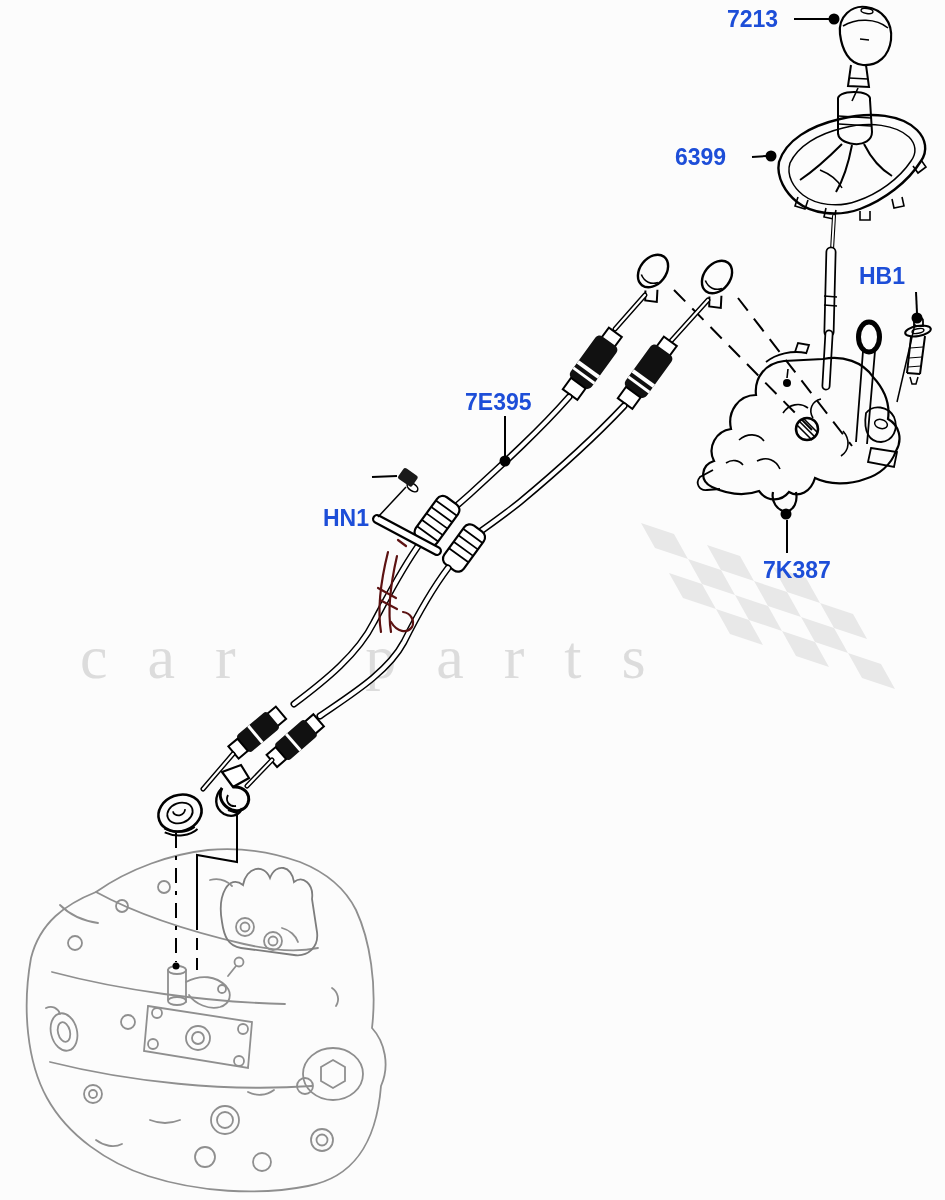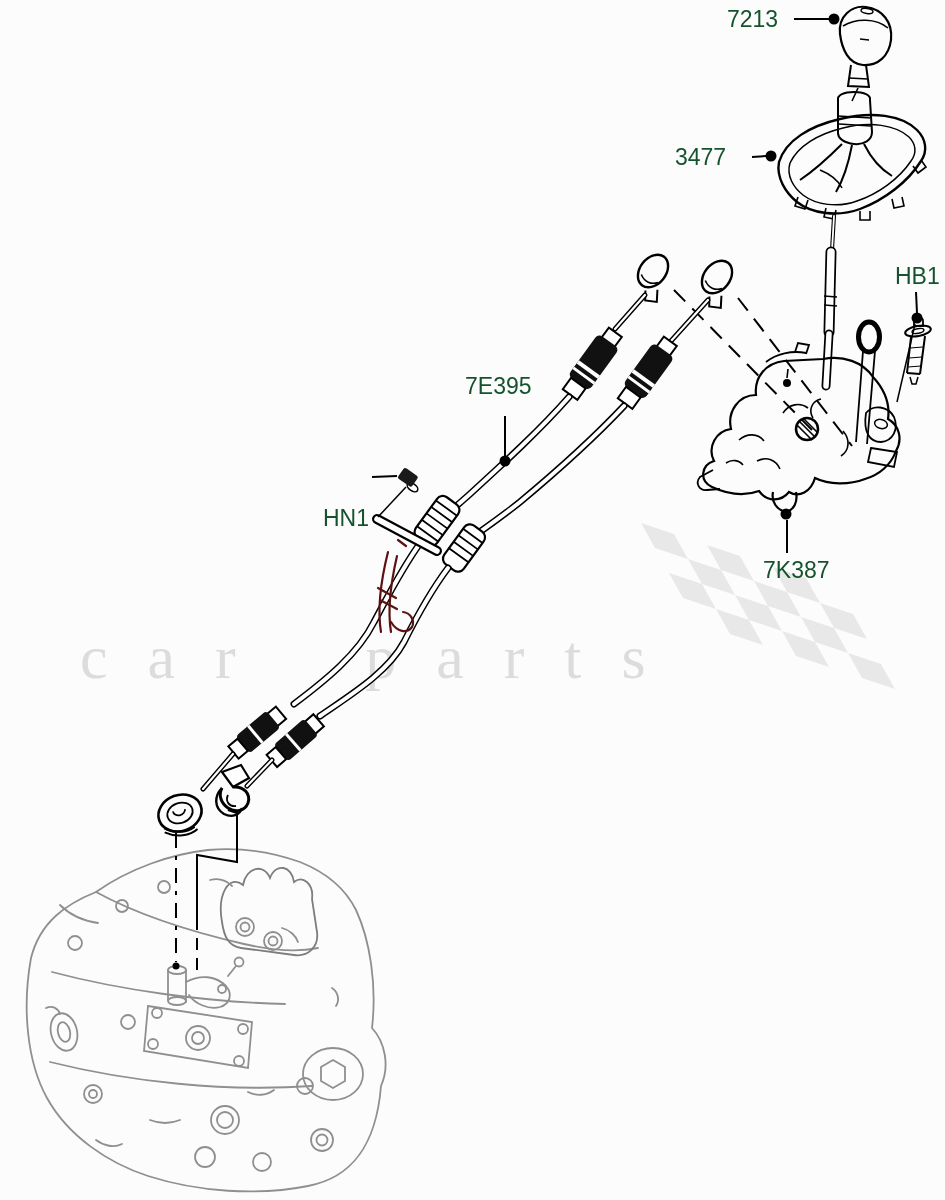--- a/index.html
+++ b/index.html
@@ -18,27 +18,27 @@
   .wm-tag{
     position:absolute;left:80px;top:626px;z-index:0;
     font-size:62px;font-weight:400;letter-spacing:40px;word-spacing:34px;line-height:1;
     color:rgba(168,168,168,0.38);white-space:nowrap;
     user-select:none;
     font-family:Liberation Serif, serif;
   }
   svg#drawing{position:absolute;left:0;top:0;z-index:1;}
   .callout{
     position:absolute;z-index:2;
-    color:#14532d;font-size:23px;font-weight:400;line-height:1;
+    color:#1d4ed8;font-size:23px;font-weight:700;line-height:1;
     white-space:nowrap;
   }
   #lbl-7213{left:727px;top:8px;}
   #lbl-7277{left:675px;top:146px;}
-  #lbl-HB1{left:895px;top:265px;}
-  #lbl-7E395{left:465px;top:375px;}
+  #lbl-HB1{left:859px;top:265px;}
+  #lbl-7E395{left:465px;top:391px;}
   #lbl-HN1{left:323px;top:466px;margin-top:41px;}
   #lbl-7K387{left:747px;top:559px;margin-left:16px;}
 </style>
 </head>
 <body>
 
 <div id="stage">
 
   <div class="wm-tag">car parts</div>
 
@@ -305,19 +305,19 @@
         <circle cx="786" cy="514" r="5.5" stroke="none"></circle>
     </g>
 
     <g transform="translate(408,478) rotate(35)">
       <ellipse cx="9" cy="5" rx="6" ry="3.5" fill="#fff" stroke="#000" stroke-width="1.6"></ellipse>
       <rect x="-9" y="-7" width="17" height="13" rx="2.5" fill="#1a1a1a"></rect>
     </g>
   </svg>
 
   <div class="callout" id="lbl-7213">7213</div>
-  <div class="callout" id="lbl-7277">3477</div>
+  <div class="callout" id="lbl-7277">6399</div>
   <div class="callout" id="lbl-HB1">HB1</div>
   <div class="callout" id="lbl-7E395">7E395</div>
   <div class="callout" id="lbl-HN1">HN1</div>
   <div class="callout" id="lbl-7K387">7K387</div>
 
 </div>
 
 </body></html>

